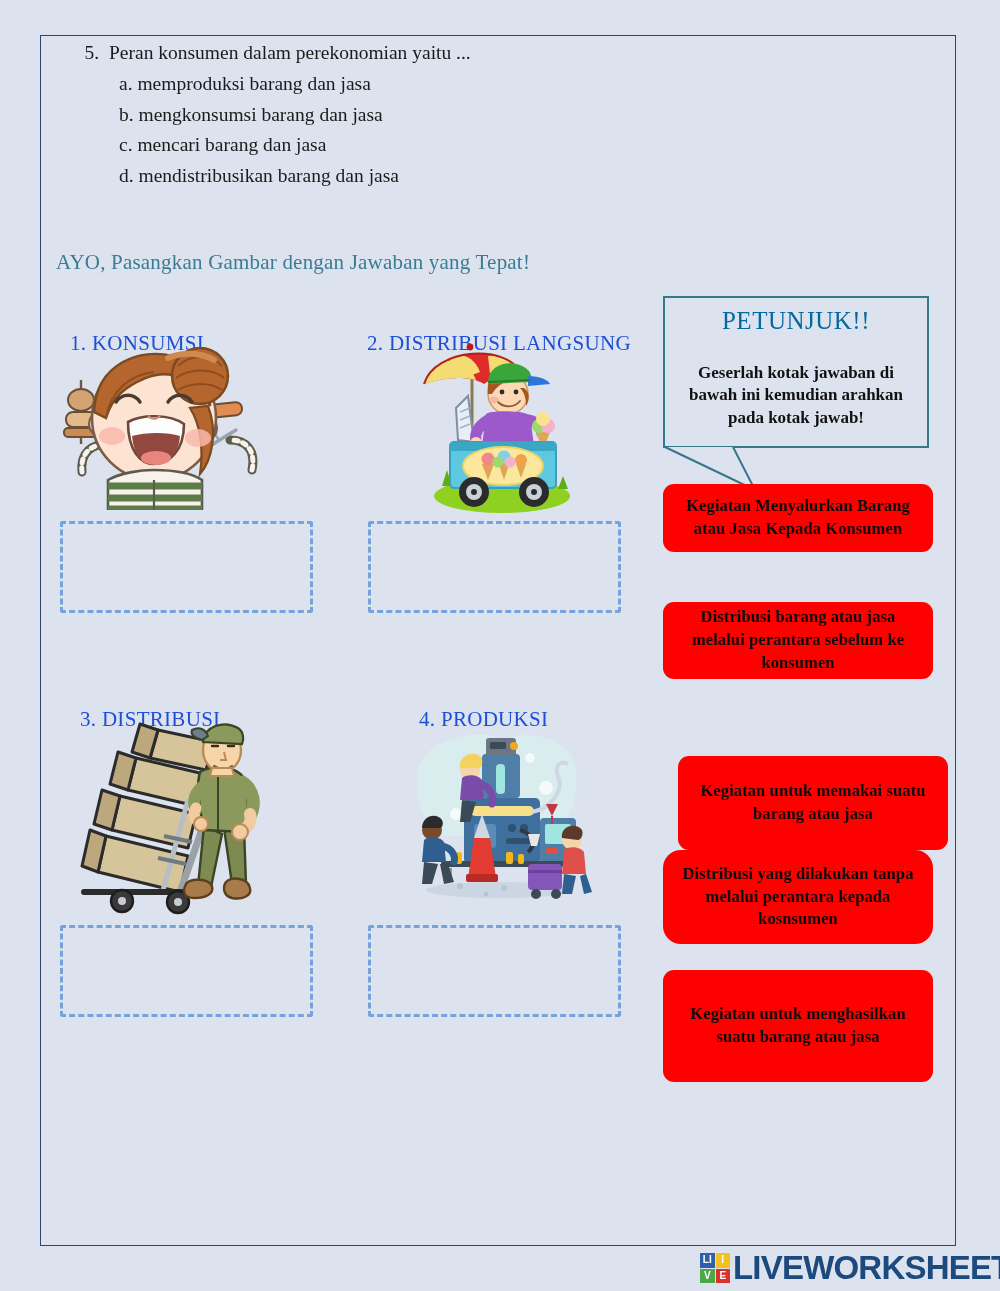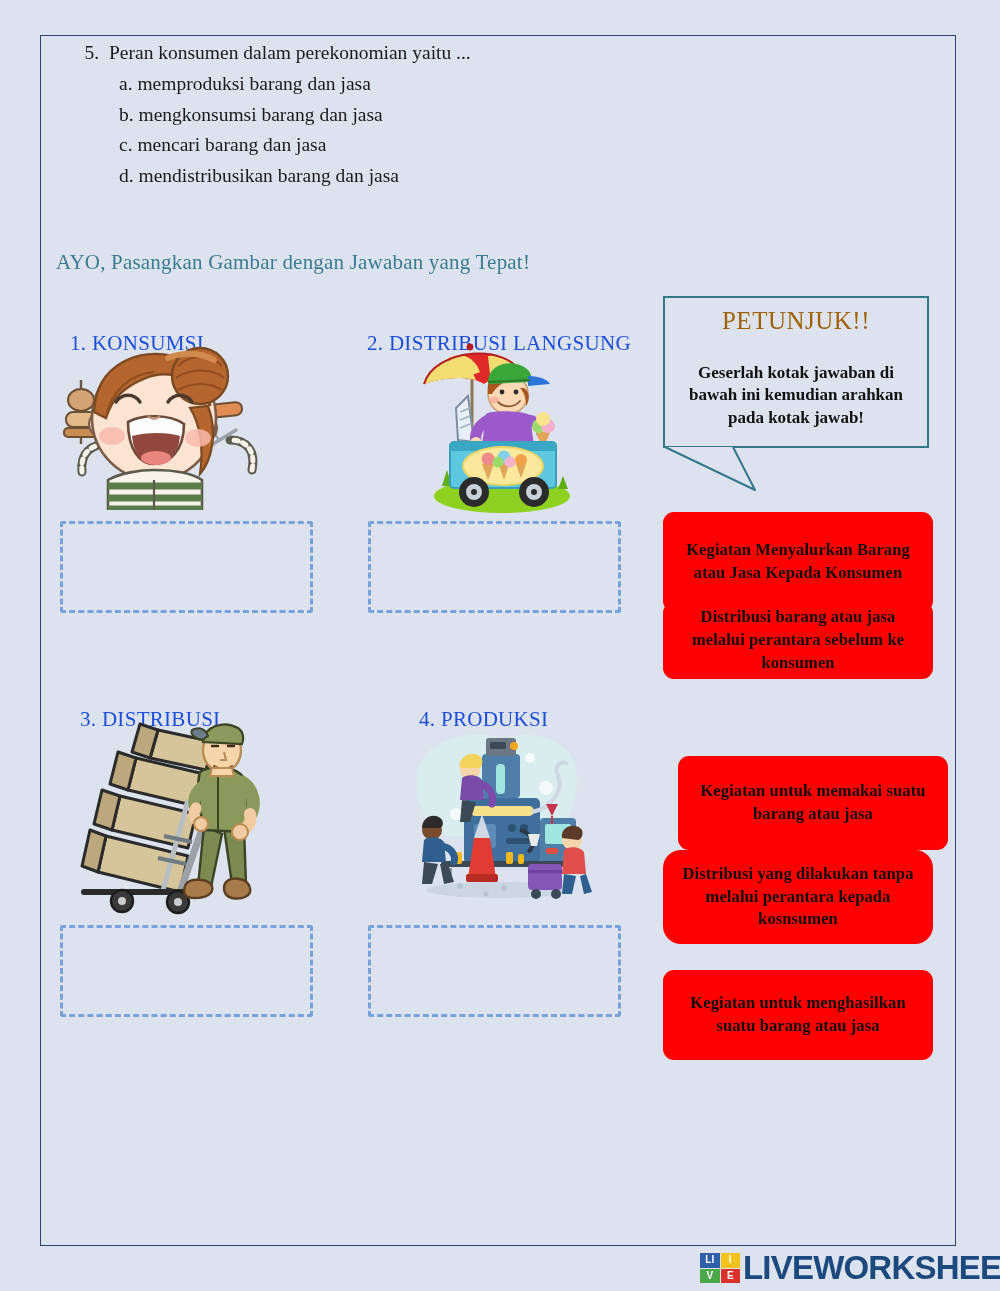--- a/index.html
+++ b/index.html
@@ -104,21 +104,21 @@
     border: 2px solid #35788c;
     background: #dce3ee;
     box-sizing: border-box;
     width: 266px;
     height: 152px;
     text-align: center;
     padding: 9px 12px 0 12px;
   }
   #petunjuk-title {
     font-size: 25px;
-    color: #a16207;
+    color: #0369a1;
     margin-bottom: 9px;
     letter-spacing: .5px;
   }
   #petunjuk-text {
     font-size: 17px;
     font-weight: bold;
     color: #111;
     line-height: 1.32;
     margin-top: 27px;
   }
@@ -143,36 +143,36 @@
     font-size: 16.5px;
     line-height: 1.38;
     text-align: center;
     display: flex;
     align-items: center;
     justify-content: center;
     box-sizing: border-box;
     padding: 6px 14px;
     letter-spacing: .1px;
   }
-  #card-0 { top: 484px;  height: 100px; margin-top: 28px; }
+  #card-0 { top: 484px;  height: 68px; }
   #card-1 { top: 602px;  height: 77px; }
   #card-2 { top: 756px;  height: 94px; margin-left: 15px; }
   #card-3 { top: 850px;  height: 94px; border-radius: 18px; }
-  #card-4 { top: 970px;  height: 90px; }
+  #card-4 { top: 970px;  height: 112px; }
 
   
   #footer-logo {
     position: absolute;
     left: 700px;
     top: 1249px;
     display: flex;
     align-items: center;
   }
   #logo-tiles {
-    width: 40px;
+    width: 30px;
     height: 30px;
     display: grid;
     grid-template-columns: 1fr 1fr;
     grid-template-rows: 1fr 1fr;
     gap: 1px;
     margin-right: 3px;
   }
   #logo-tiles span {
     display: flex;
     align-items: center;

